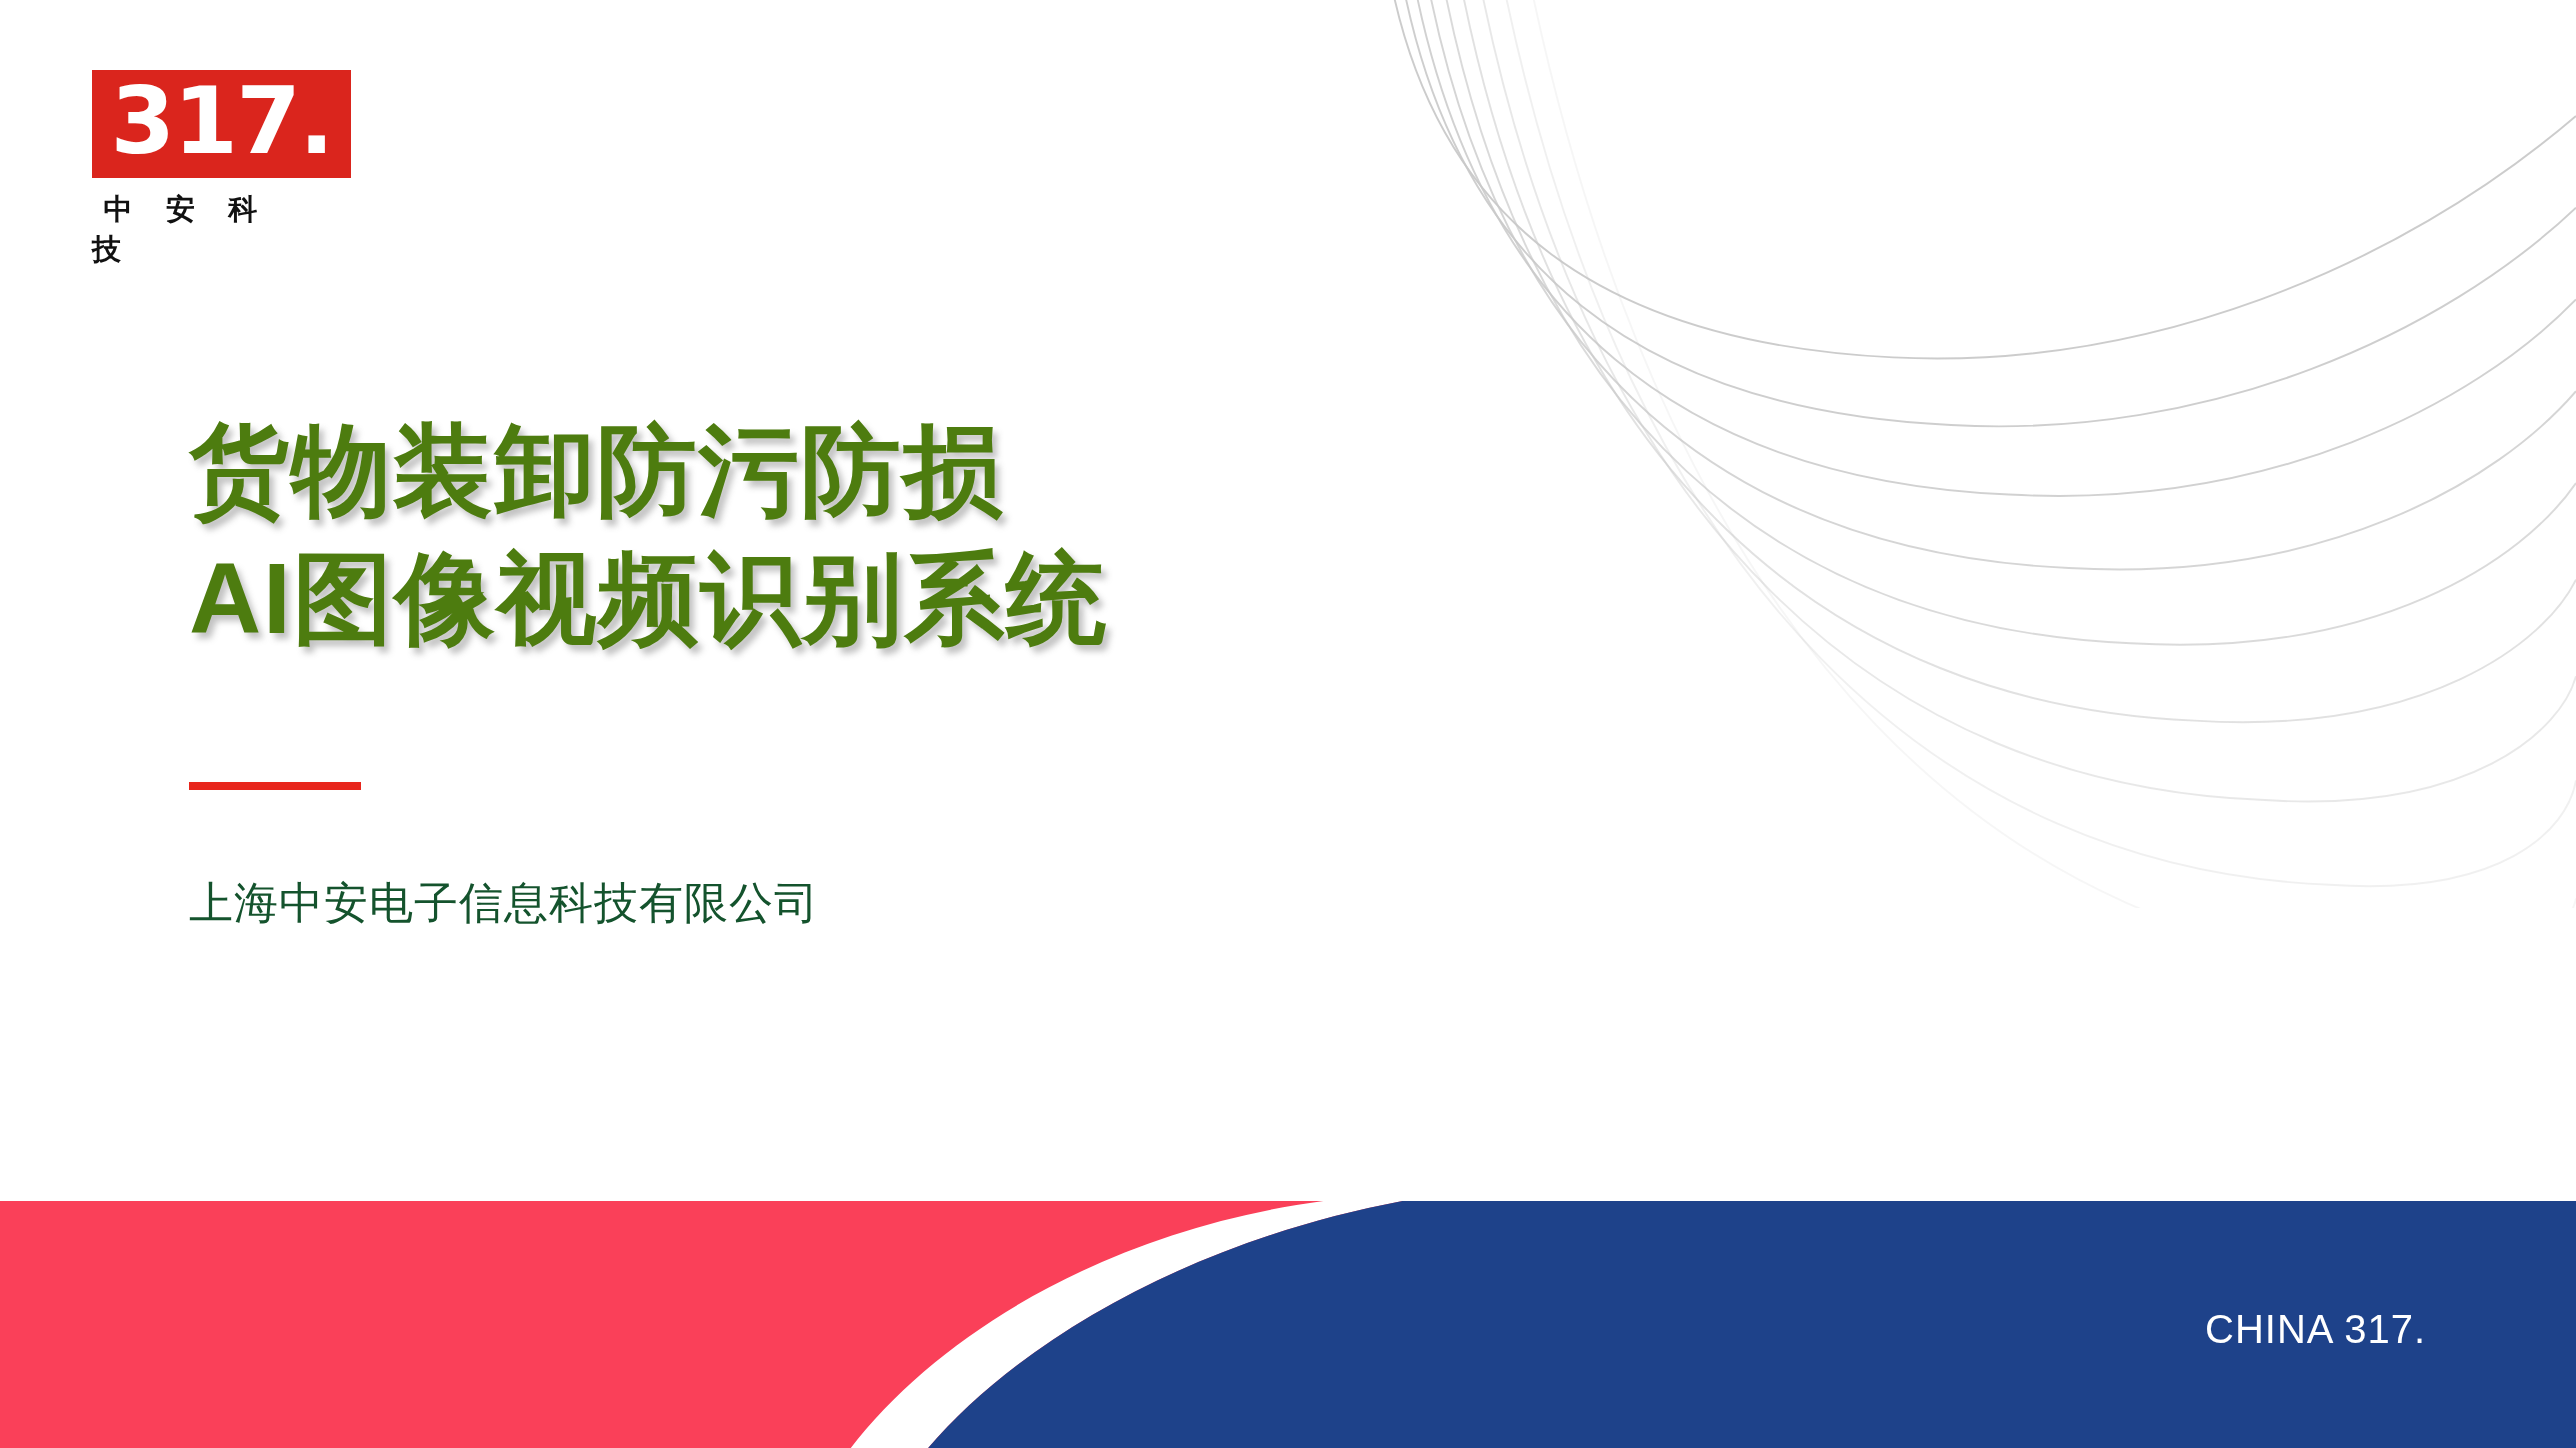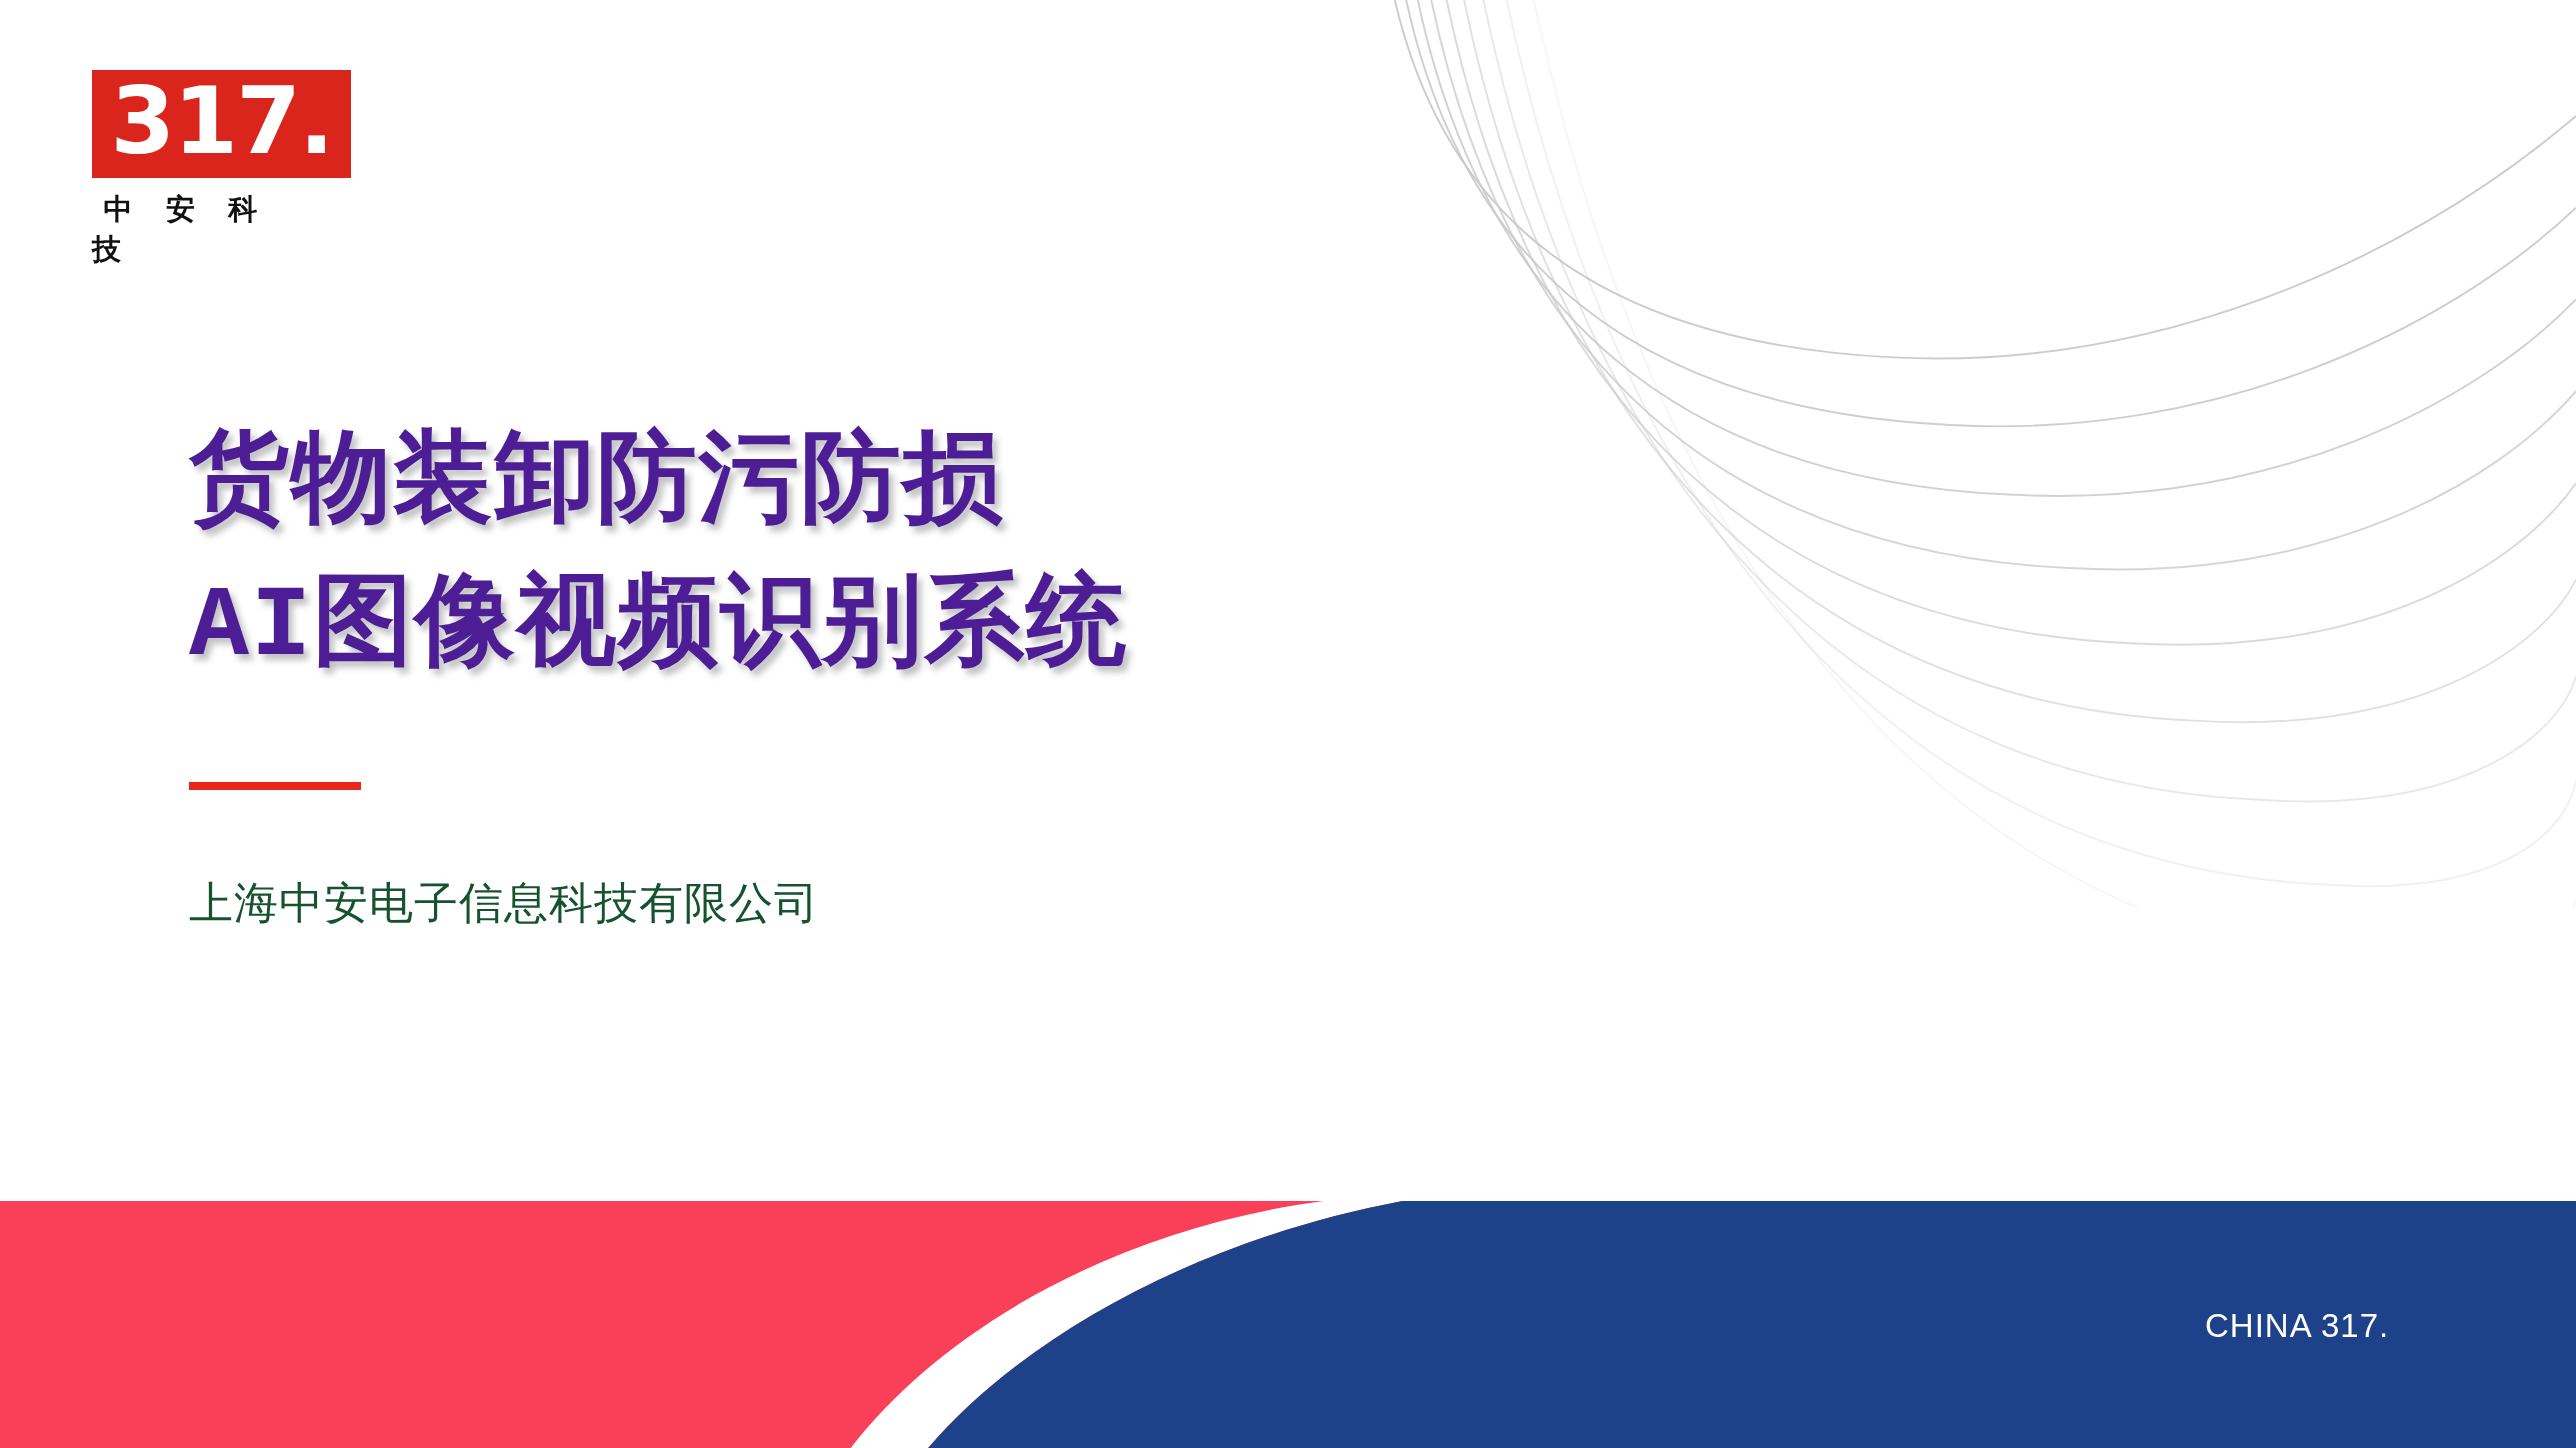--- a/index.html
+++ b/index.html
@@ -65,29 +65,28 @@
   }
 
   
   #headline {
     position: absolute;
     left: 189px;
     top: 406px;
     width: 1256px;
   }
   .headline-line {
-    color: #4c1d95;
+    color: #4d7c0f;
     font-size: 100px;
     font-weight: bold;
     line-height: 1.28;
     letter-spacing: 1.9px;
     white-space: nowrap;
     text-shadow: 4.8px 5.8px 6.8px rgba(120,120,120,0.45);
-    font-family: Liberation Mono, monospace;
-    margin-top: 15px;
+    font-family: Liberation Sans, sans-serif;
   }
 
   #title-rule {
     position: absolute;
     left: 189px;
     top: 782px;
     width: 172px;
     height: 7.7px;
     background: #E8261C;
   }
@@ -119,21 +118,21 @@
     top: 0;
     width: 2576px;
     height: 248px;
     display: block;
   }
   #footer-brand {
     position: absolute;
     left: 2205px;
     top: 106px;
     color: #ffffff;
-    font-size: 33px;
+    font-size: 40px;
     font-weight: normal;
     letter-spacing: 1px;
     white-space: nowrap;
     font-family: "Liberation Sans", sans-serif;
   }
 </style>
 </head>
 <body>
 
 <div id="slide">

